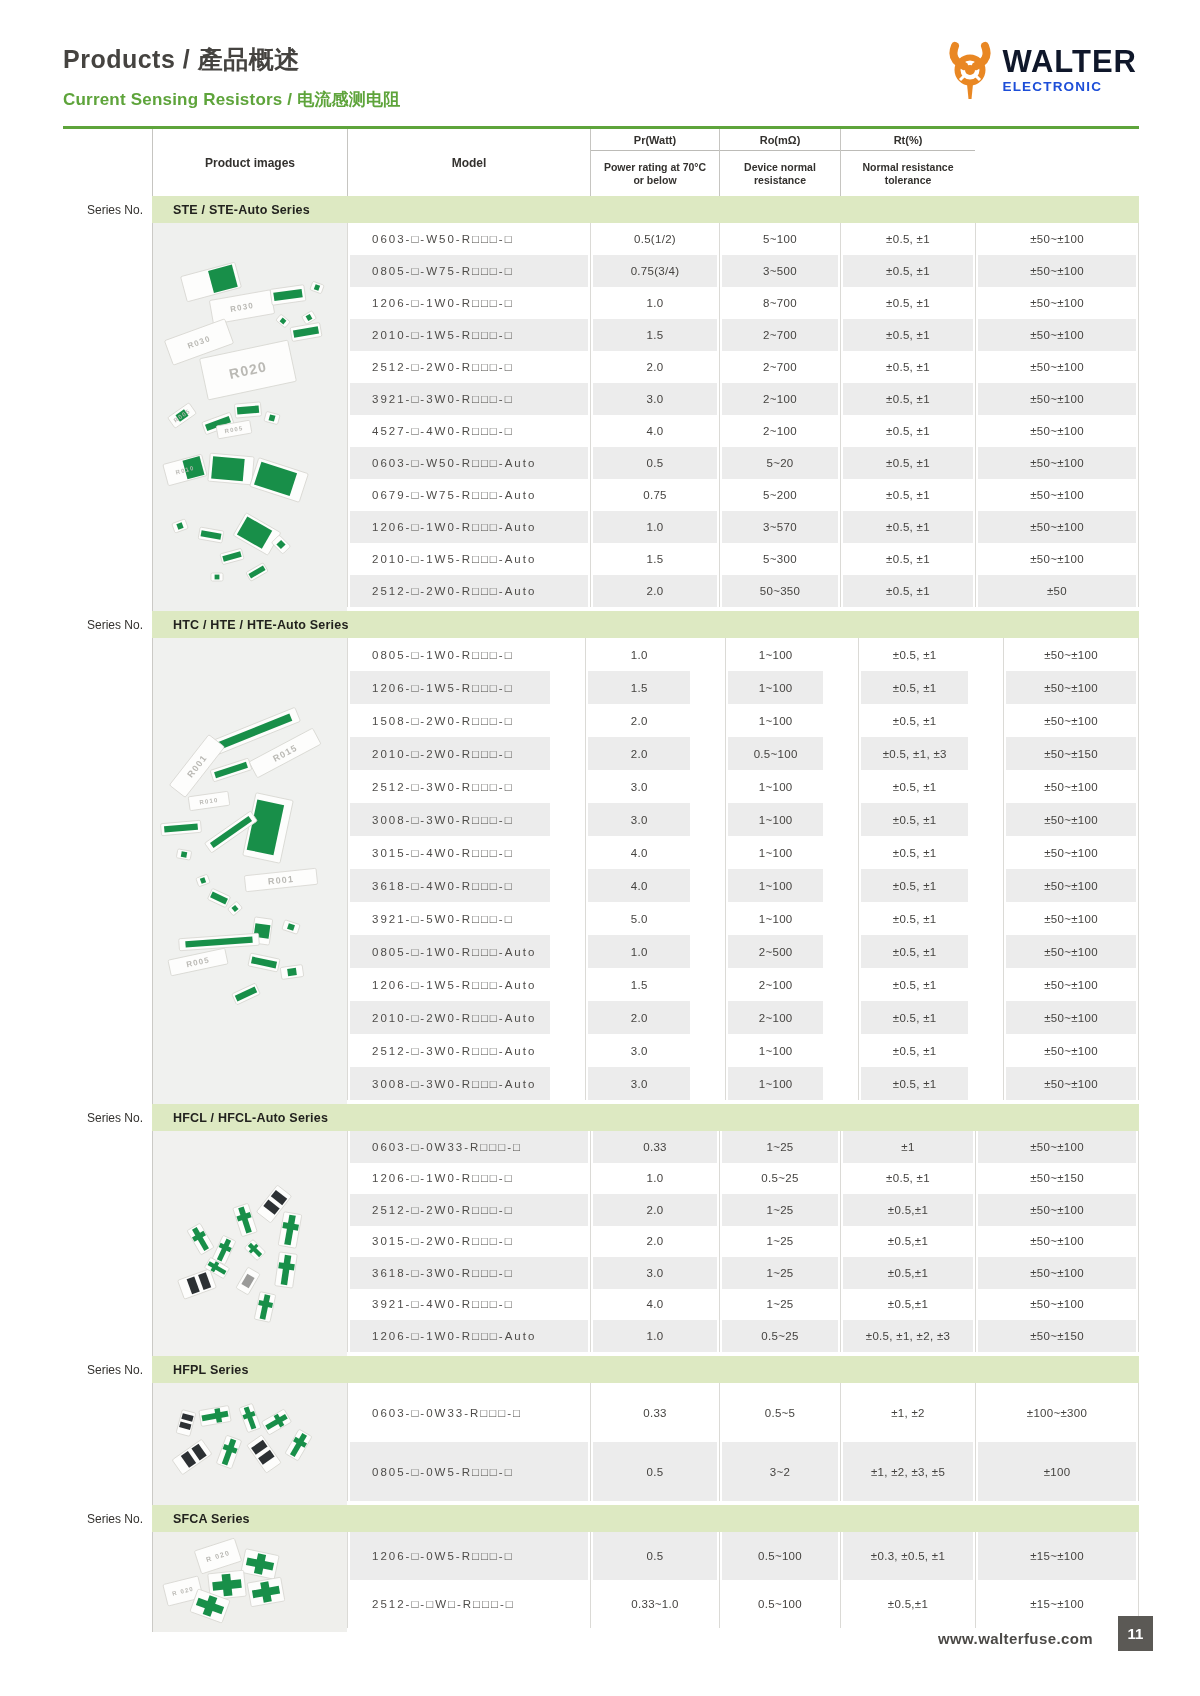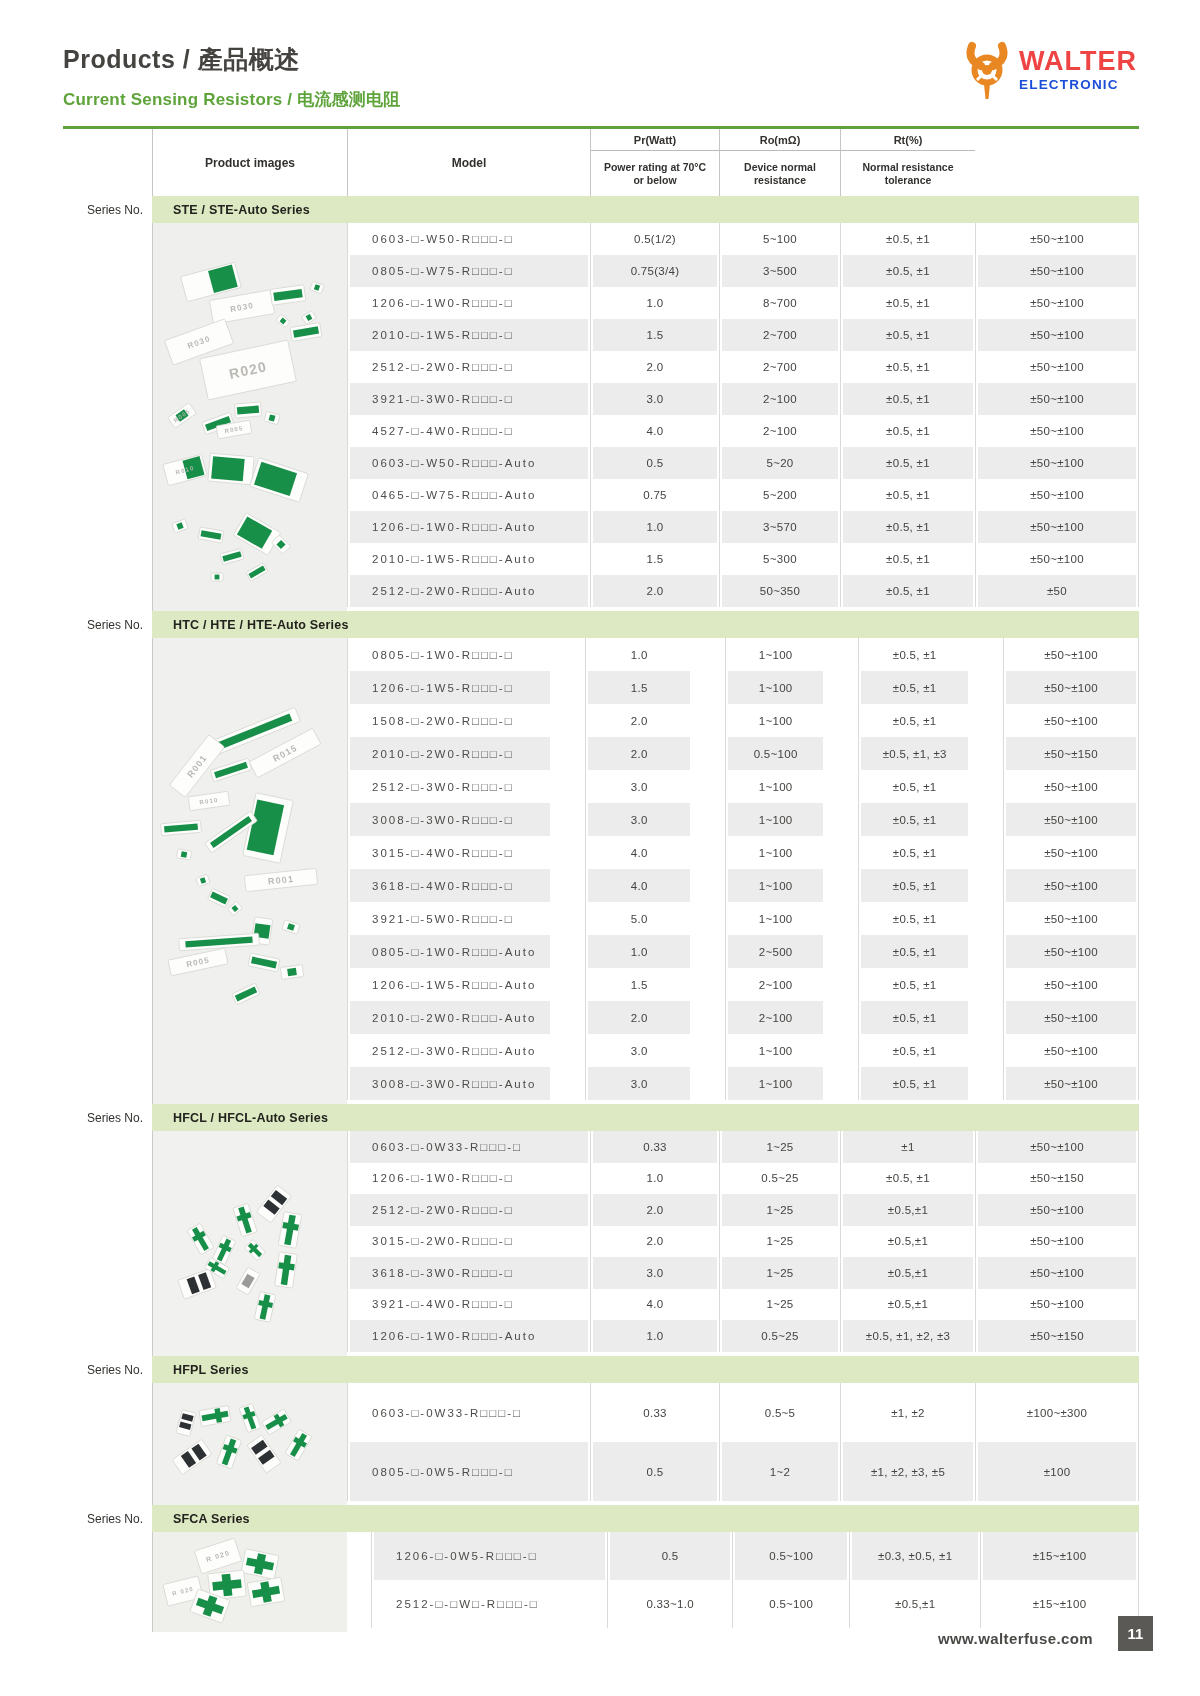--- a/index.html
+++ b/index.html
@@ -7,21 +7,21 @@
         font-family:"Liberation Sans",sans-serif;color:#3e3c39;}
   .content{position:absolute;left:63px;top:44px;width:1076px;}
 
   
   .page-title{font-size:25px;font-weight:bold;color:#454340;letter-spacing:0.5px;line-height:30px;}
   .subtitle{margin-top:14px;font-size:17px;font-weight:bold;color:var(--accent-green);letter-spacing:0.2px;}
   .green-rule{margin-top:15px;height:3px;background:var(--accent-green);}
 
   .logo{position:absolute;top:40px;right:63px;display:flex;align-items:center;gap:9px;}
   .logo-text{display:flex;flex-direction:column;line-height:1;}
-  .logo-name{font-size:27px;font-weight:bold;color:#ef4444;letter-spacing:1px;}
+  .logo-name{font-size:31px;font-weight:bold;color:#0f172a;letter-spacing:1px;}
   .logo-sub{font-size:13.5px;font-weight:bold;color:#1d4ed8;letter-spacing:1.2px;margin-top:3px;}
 
   
   .thead{display:flex;height:67px;box-sizing:border-box;}
   .thead .col{box-sizing:border-box;border-left:1px solid #c6c5c1;}
   .col-spacer{width:89px;border-left:none !important;}
   .col-images{width:195px;display:flex;align-items:center;justify-content:center;
               font-size:12px;font-weight:bold;color:#33312e;}
   .col-model{width:243px;display:flex;align-items:center;justify-content:center;
              font-size:12px;font-weight:bold;color:#33312e;}
@@ -40,21 +40,21 @@
   .band{flex:1;background:var(--band-green);display:flex;align-items:center;
         padding-left:21px;font-size:12.5px;font-weight:bold;color:#22221e;letter-spacing:0.2px;}
   .sec-body{display:flex;margin-left:89px;}
   .photo-cell{width:195px;box-sizing:border-box;border-left:1px solid #cbcac6;position:relative;overflow:hidden;}
   .sec-0 .photo-cell{background:#eff0ee;} .sec-1 .photo-cell{background:#f0f1ef;}
   .sec-2 .photo-cell{background:#f1f1ef;} .sec-3 .photo-cell{background:#f0f0ee;}
   .sec-4 .photo-cell{background:#efefec;}
   .rows{width:792px;}
   .trow{display:flex;}
   .sec-0 .trow{height:32px;} .sec-1 .trow{height:33px;gap:33px;} .sec-2 .trow{height:31.5px;}
-  .sec-3 .trow{height:59px;} .sec-4 .trow{height:48px;padding-left:24px;}
+  .sec-3 .trow{height:59px;} .sec-4 .trow{height:48px;}
   .cell{box-sizing:border-box;display:flex;align-items:center;justify-content:center;
         font-size:11.5px;color:#454340;border-left:1px solid #dbdad6;letter-spacing:0.3px;}
   .c-model{width:243px;justify-content:flex-start;padding-left:24px;letter-spacing:2px;color:#4e4c49;}
   .c-pr{width:129px;} .c-ro{width:121px;} .c-rt{width:135px;}
   .c-tcr{width:164px;border-right:1px solid #dbdad6;}
   .trow.shaded .cell{background:var(--row-gray);
         box-shadow:inset 2px 0 0 #fff, inset -2px 0 0 #fff;}
 
   
   .footer-url{position:absolute;top:1630px;right:107px;font-size:15px;font-weight:bold;color:#4b4946;letter-spacing:0.4px;}
@@ -246,21 +246,21 @@
                 <div class="cell c-tcr">±50~±100</div>
               </div>
               <div class="trow shaded">
                 <div class="cell c-model">0603-□-W50-R□□□-Auto</div>
                 <div class="cell c-pr">0.5</div>
                 <div class="cell c-ro">5~20</div>
                 <div class="cell c-rt">±0.5, ±1</div>
                 <div class="cell c-tcr">±50~±100</div>
               </div>
               <div class="trow">
-                <div class="cell c-model">0465-□-W75-R□□□-Auto</div>
+                <div class="cell c-model">0679-□-W75-R□□□-Auto</div>
                 <div class="cell c-pr">0.75</div>
                 <div class="cell c-ro">5~200</div>
                 <div class="cell c-rt">±0.5, ±1</div>
                 <div class="cell c-tcr">±50~±100</div>
               </div>
               <div class="trow shaded">
                 <div class="cell c-model">1206-□-1W0-R□□□-Auto</div>
                 <div class="cell c-pr">1.0</div>
                 <div class="cell c-ro">3~570</div>
                 <div class="cell c-rt">±0.5, ±1</div>
@@ -640,21 +640,21 @@
               <div class="trow">
                 <div class="cell c-model">0603-□-0W33-R□□□-□</div>
                 <div class="cell c-pr">0.33</div>
                 <div class="cell c-ro">0.5~5</div>
                 <div class="cell c-rt">±1, ±2</div>
                 <div class="cell c-tcr">±100~±300</div>
               </div>
               <div class="trow shaded">
                 <div class="cell c-model">0805-□-0W5-R□□□-□</div>
                 <div class="cell c-pr">0.5</div>
-                <div class="cell c-ro">1~2</div>
+                <div class="cell c-ro">3~2</div>
                 <div class="cell c-rt">±1, ±2, ±3, ±5</div>
                 <div class="cell c-tcr">±100</div>
               </div>
             </div>
           </div>
         </div>
         <div class="section sec-4">
           <div class="band-row">
             <div class="series-label">Series No.</div>
             <div class="band">SFCA Series</div>

